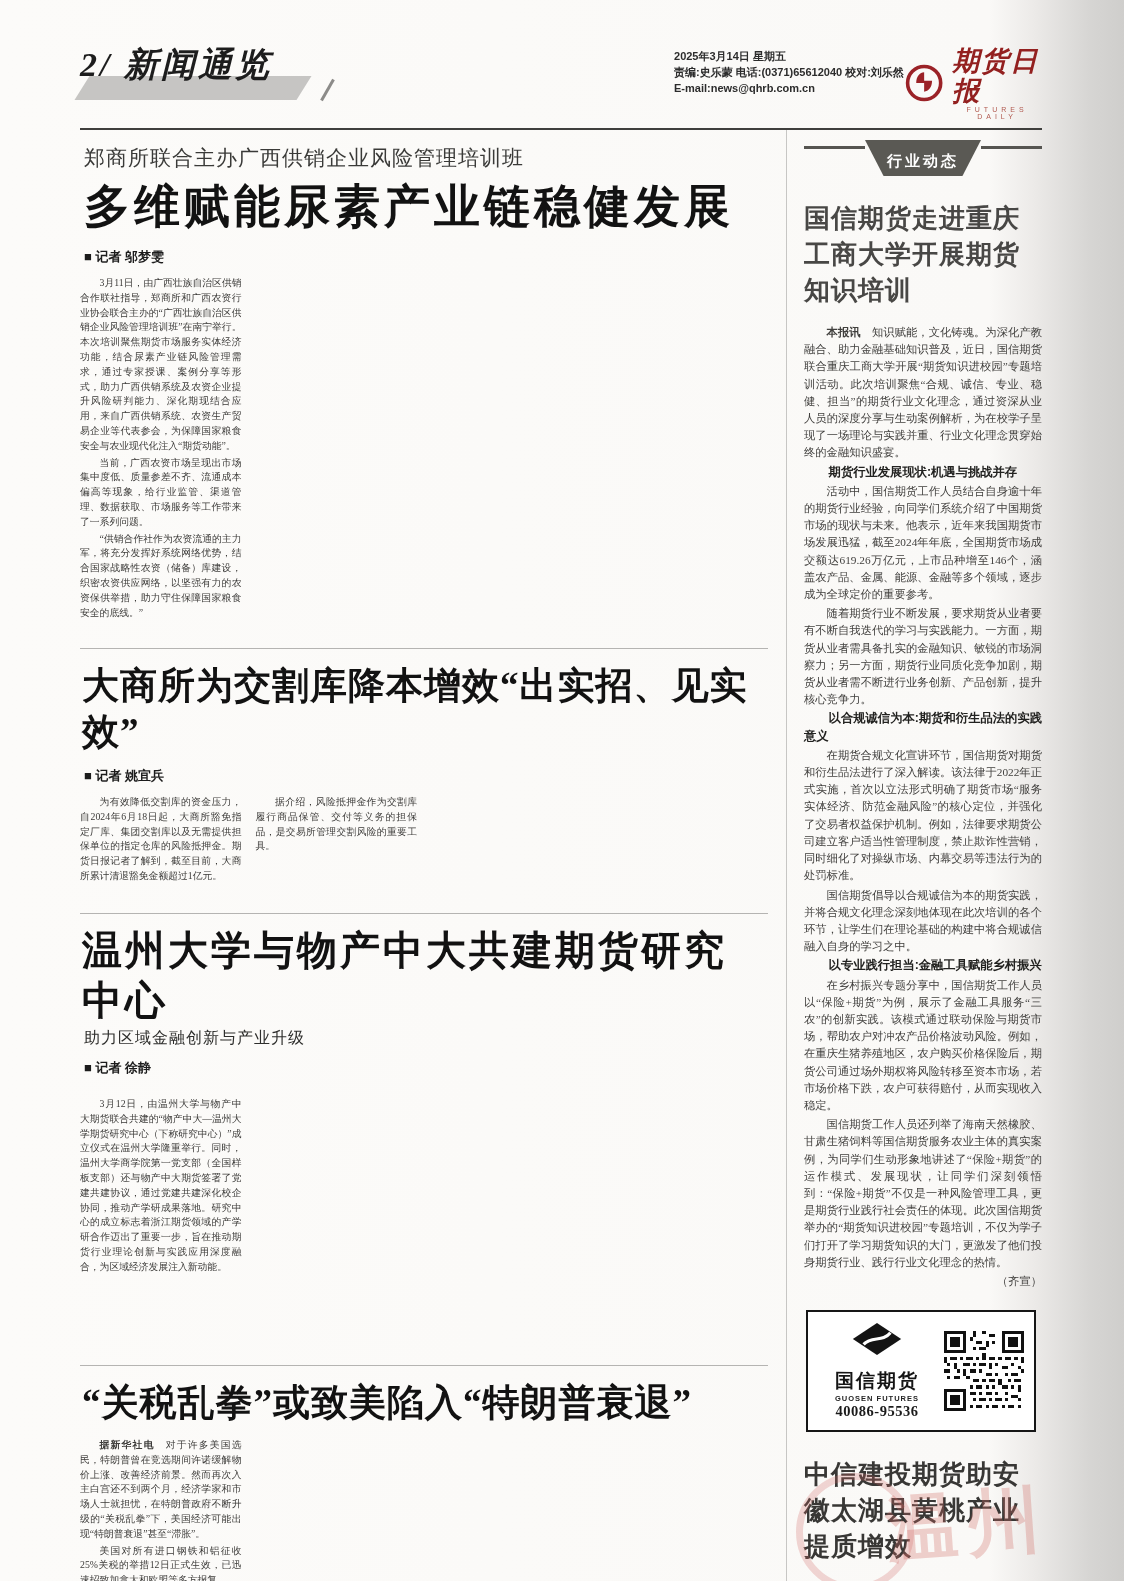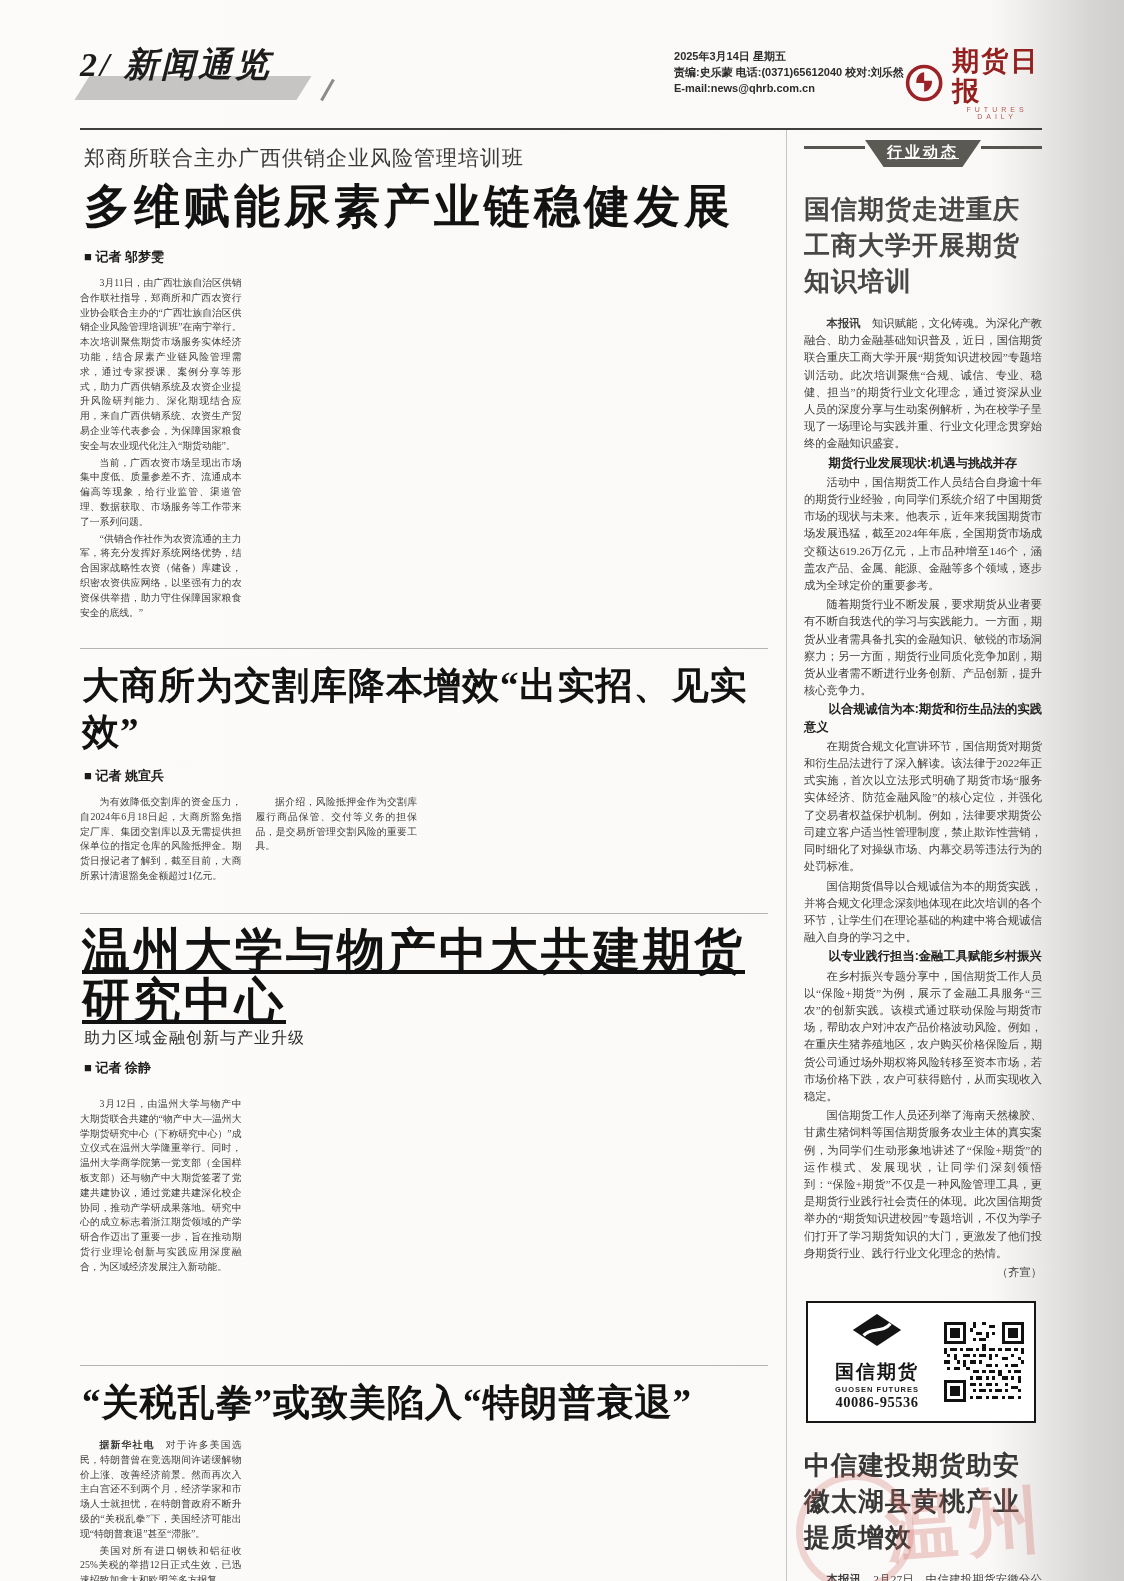--- a/index.html
+++ b/index.html
@@ -12,52 +12,52 @@
   
   .hdr{display:flex;align-items:flex-start;}
   .section-block{position:relative;width:330px;height:66px;}
   .section-shadow{position:absolute;left:2px;top:34px;width:222px;height:24px;background:#c6c5c3;transform:skewX(-32deg);}
   .section-title{position:relative;margin:0;font-size:34px;font-weight:bold;font-style:italic;
                  letter-spacing:3px;color:#1d1d1d;line-height:46px;}
   .section-slash{position:absolute;left:246px;top:36px;width:3px;height:24px;background:#8c8b89;transform:rotate(30deg);}
   .pub-info{margin-left:335px;font-family:"Liberation Sans","DejaVu Sans",sans-serif;
             font-size:11px;font-weight:bold;color:#2c2c2c;line-height:16px;padding-top:6px;white-space:nowrap;}
   .masthead{margin-left:auto;display:flex;align-items:center;gap:8px;padding-top:4px;}
-  .logo-cn{font-size:27px;font-weight:bold;color:#93201f;letter-spacing:2px;line-height:30px;}
+  .logo-cn{font-size:27px;font-weight:bold;color:#93201f;letter-spacing:2px;font-style:italic;line-height:30px;}
   .logo-en{font-size:7px;letter-spacing:4px;color:#b15a50;font-family:"Liberation Sans",sans-serif;text-align:center;}
   .hdr-rule{border-bottom:2.5px solid #3f3f3d;margin-top:8px;}
 
   
   .content{display:flex;margin-top:0;}
   .main-col{width:688px;padding:12px 18px 0 0;border-right:1px solid #c7c6c4;}
   .sidebar{width:238px;padding-left:17px;}
 
   .kicker{font-family:"Liberation Sans","DejaVu Sans",sans-serif;font-size:21px;color:#3a3a38;margin:2px 0 0 4px;letter-spacing:1px;}
   .headline1{font-size:46px;font-weight:800;color:#121212;letter-spacing:4px;margin:8px 0 14px 4px;line-height:54px;}
   .headline2{font-size:37px;font-weight:800;color:#121212;letter-spacing:1px;margin:14px 0 12px 2px;line-height:46px;}
-  .headline3{font-size:48px;font-weight:800;color:#121212;letter-spacing:3px;margin:12px 0 0 2px;line-height:50px;text-decoration:underline;}
+  .headline3{font-size:40px;font-weight:800;color:#121212;letter-spacing:3px;margin:12px 0 0 2px;line-height:50px;}
   .subtitle{font-family:"Liberation Sans","DejaVu Sans",sans-serif;font-size:16px;color:#2e2e2c;margin:2px 0 10px 4px;letter-spacing:1px;}
   .byline{font-size:13px;font-weight:bold;color:#1c1c1c;margin:4px 0 10px 4px;font-family:"Liberation Sans",sans-serif;}
   .art-body{column-gap:14px;column-count:4;column-fill:auto;overflow:hidden;
             font-size:9.8px;line-height:14.8px;text-align:justify;color:#3c3b39;}
   .art-body p{margin:0 0 2px 0;text-indent:2em;}
   .art-body b{font-weight:bold;}
   .h1-body{height:372px;}
   .h2-body{height:118px;}
   .h3-body{height:268px;margin-top:20px;}
   .h4-body{height:170px;}
   .art{border-top:1px solid #b5b4b2;}
   .art.first{border-top:none;}
 
   
   .badge-row{display:flex;align-items:flex-start;margin-top:10px;}
   .badge-row .line{flex:1;height:2.5px;background:#56555１;background:#565551;margin-top:6px;}
   .badge{background:#5a5954;color:#fff;font-family:"Liberation Sans",sans-serif;font-weight:bold;
-         font-size:15px;letter-spacing:3px;padding:3px 22px 5px;
-         clip-path:polygon(0 0,100% 0,84% 100%,16% 100%);text-decoration:underline;}
+         font-size:15px;letter-spacing:3px;padding:12px 22px 5px;
+         clip-path:polygon(0 0,100% 0,84% 100%,16% 100%);}
   .sb-headline{font-family:"Liberation Sans","DejaVu Sans",sans-serif;font-size:26px;line-height:36px;
                font-weight:bold;color:#484745;letter-spacing:1px;margin:24px 0 16px;}
   .sb-headline.dark{color:#383735;}
   .sb-body{font-size:11.3px;line-height:17.2px;text-align:justify;color:#403f3d;}
   .sb-body p{margin:0 0 2px;text-indent:2em;}
   .sb-sub{font-family:"Liberation Sans",sans-serif;font-size:12.3px;font-weight:bold;color:#222220;
           margin:15px 0 9px;text-indent:0;}
   .sb-sign{text-align:right;font-size:11.3px;color:#403f3d;margin-top:2px;}
 
   .qr-box{border:2px solid #161616;background:#fff;margin:20px 6px 6px 2px;padding:10px 10px;

